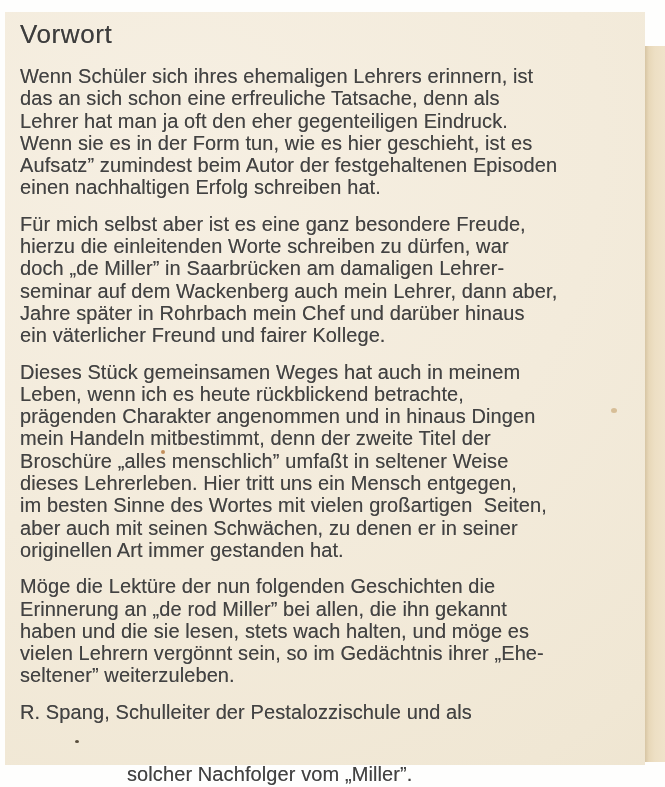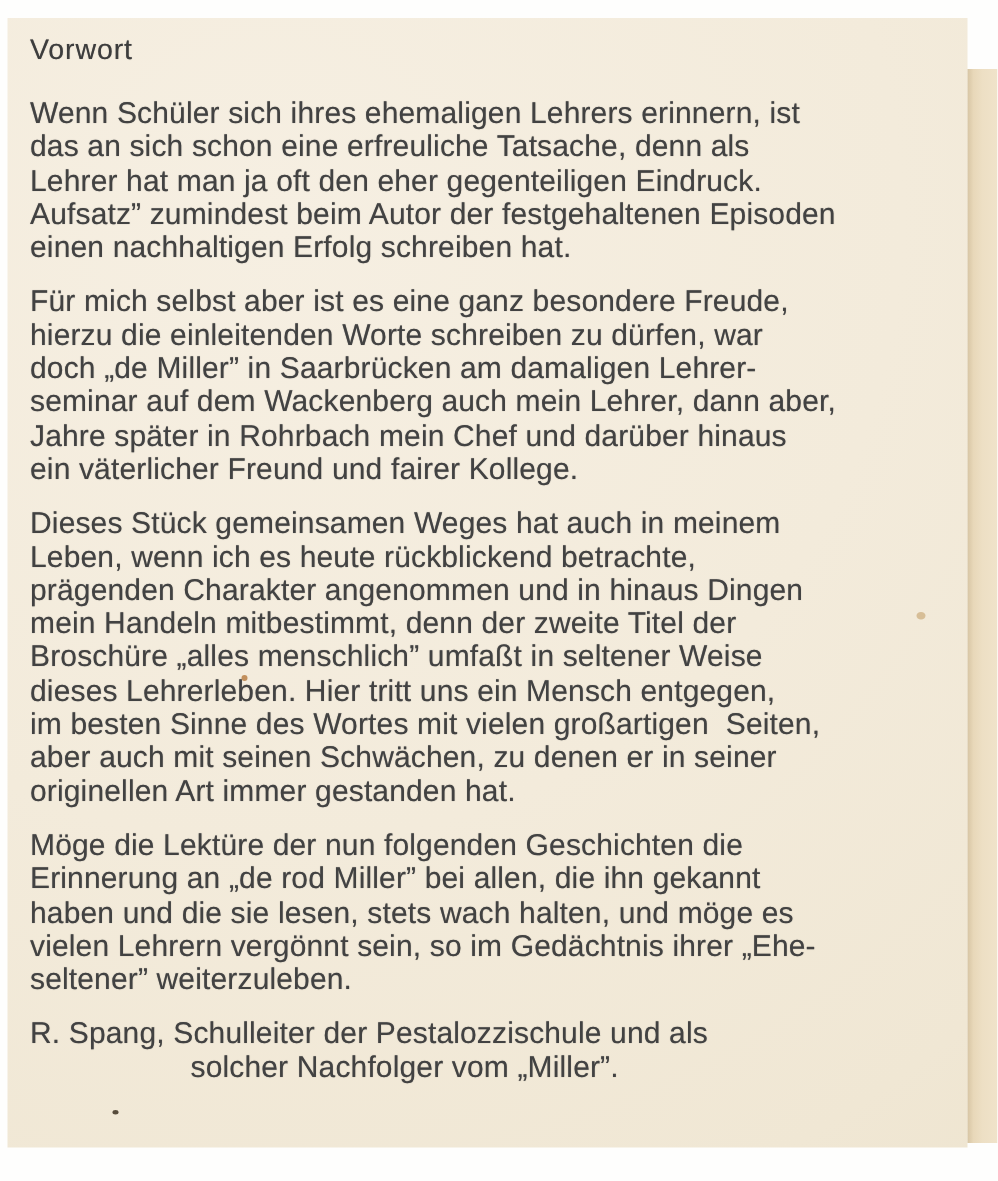--- a/index.html
+++ b/index.html
@@ -13,49 +13,50 @@
     position:absolute;left:5px;top:12px;width:640px;height:753px;
     box-sizing:border-box;padding:8px 0 0 15px;
     background:
       radial-gradient(130% 110% at 28% 18%, #f6efe2 0%, #f3ebdb 50%, #f0e7d4 85%, #eee4cf 100%);
   }
   .edge-band{
     position:absolute;left:645px;top:46px;width:20px;height:716px;
     background:linear-gradient(90deg,#d7c5a4 0px,#e8d8b9 4px,#eddfc4 10px,#f0e3ca 100%);
   }
   .title{
-    margin:0;font-size:19px;font-weight:400;line-height:28px;
+    margin:0;font-size:26px;font-weight:400;line-height:28px;
     letter-spacing:.6px;color:#3d3d3d;
     text-shadow:0 0 .5px rgba(61,61,61,.65);
   }
   .para{
     margin:14px 0 0 0;color:#424242;font-size:20px;letter-spacing:.1px;
     text-shadow:0 0 .6px rgba(66,66,66,.55);
   }
   .para.first{margin-top:17px;}
   .line{display:block;line-height:22.3px;white-space:pre;}
-  .signature .line.indented{padding-left:107px;}
+  .signature .line.indented{padding-left:107px;margin-top:40px;}
   .speck{position:absolute;border-radius:50%;}
   .speck.dark{left:75px;top:740px;width:4px;height:3px;background:#574c3c;}
   .speck.orange{left:161px;top:450px;width:4px;height:4px;background:#b97f45;opacity:.85;}
   .speck.tan{left:611px;top:408px;width:6px;height:5px;background:#cdaf80;opacity:.75;}
 </style>
 </head>
 <body>
 
 <div class="screen">
 
   <div class="paper">
 
     <h1 class="title">Vorwort</h1>
 
     <p class="para first">
       <span class="line">Wenn Schüler sich ihres ehemaligen Lehrers erinnern, ist</span>
       <span class="line">das an sich schon eine erfreuliche Tatsache, denn als</span>
       <span class="line">Lehrer hat man ja oft den eher gegenteiligen Eindruck.</span>
+      <span class="line">Wenn sie es in der Form tun, wie es hier geschieht, ist es</span>
       <span class="line">Aufsatz” zumindest beim Autor der festgehaltenen Episoden</span>
       <span class="line">einen nachhaltigen Erfolg schreiben hat.</span>
     </p>
 
     <p class="para">
       <span class="line">Für mich selbst aber ist es eine ganz besondere Freude,</span>
       <span class="line">hierzu die einleitenden Worte schreiben zu dürfen, war</span>
       <span class="line">doch „de Miller” in Saarbrücken am damaligen Lehrer-</span>
       <span class="line">seminar auf dem Wackenberg auch mein Lehrer, dann aber,</span>
       <span class="line">Jahre später in Rohrbach mein Chef und darüber hinaus</span>

